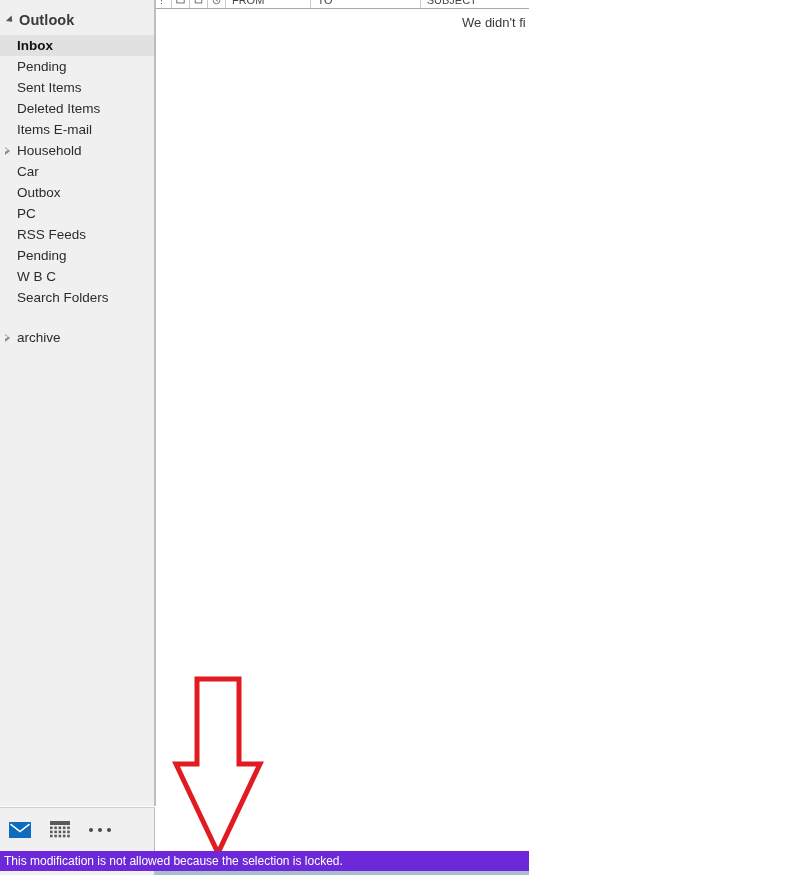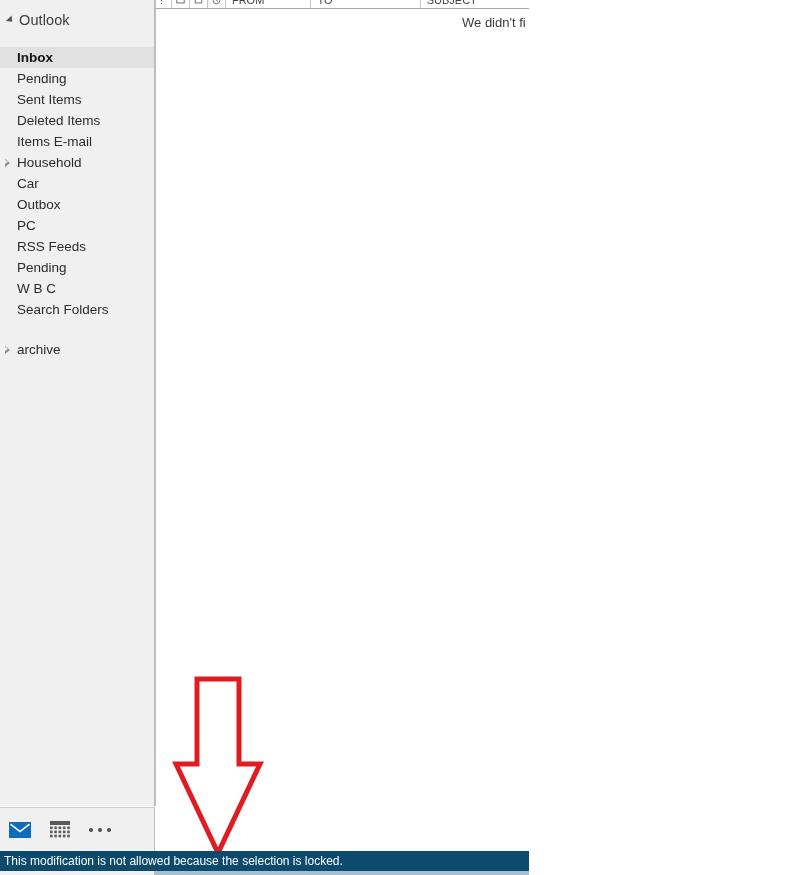--- a/index.html
+++ b/index.html
@@ -35,20 +35,21 @@
     align-items: center;
     height: 26px;
     padding-left: 5px;
     margin-top: 7px;
   }
   .account-header .acct-label {
     font-size: 14.5px;
     color: #3b3b3b;
     margin-left: 6px;
     letter-spacing: 0.1px;
+    font-weight: bold;
   }
 
   
   .tri-expanded {
     width: 0; height: 0;
     border-left: 5px solid #555;
     border-top: 4px solid transparent;
     border-bottom: 4px solid transparent;
     transform: rotate(45deg);
     margin-left: 3px;
@@ -79,21 +80,21 @@
     content: "";
     position: absolute;
     left: -5px;
     top: -2.5px;
     width: 0; height: 0;
     border-left: 3.5px solid #f0f0f0;
     border-top: 2.6px solid transparent;
     border-bottom: 2.6px solid transparent;
   }
 
-  .folder-list { margin-top: 14px; }
+  .folder-list { margin-top: 2px; }
 
   .folder-item {
     display: flex;
     align-items: center;
     height: 21px;
     padding-left: 0px;
     cursor: default;
   }
   .folder-item .twisty-slot {
     width: 17px;
@@ -221,21 +222,21 @@
     pointer-events: none;
   }
 
   
   #status-bar {
     position: absolute;
     left: 0;
     top: 851px;
     width: 529px;
     height: 20px;
-    background: #0c4a6e;
+    background: #6d28d9;
     display: flex;
     align-items: center;
   }
   #status-bar .status-text {
     color: #ffffff;
     font-size: 12px;
     padding-left: 4px;
     white-space: nowrap;
   }
   #status-underline {

